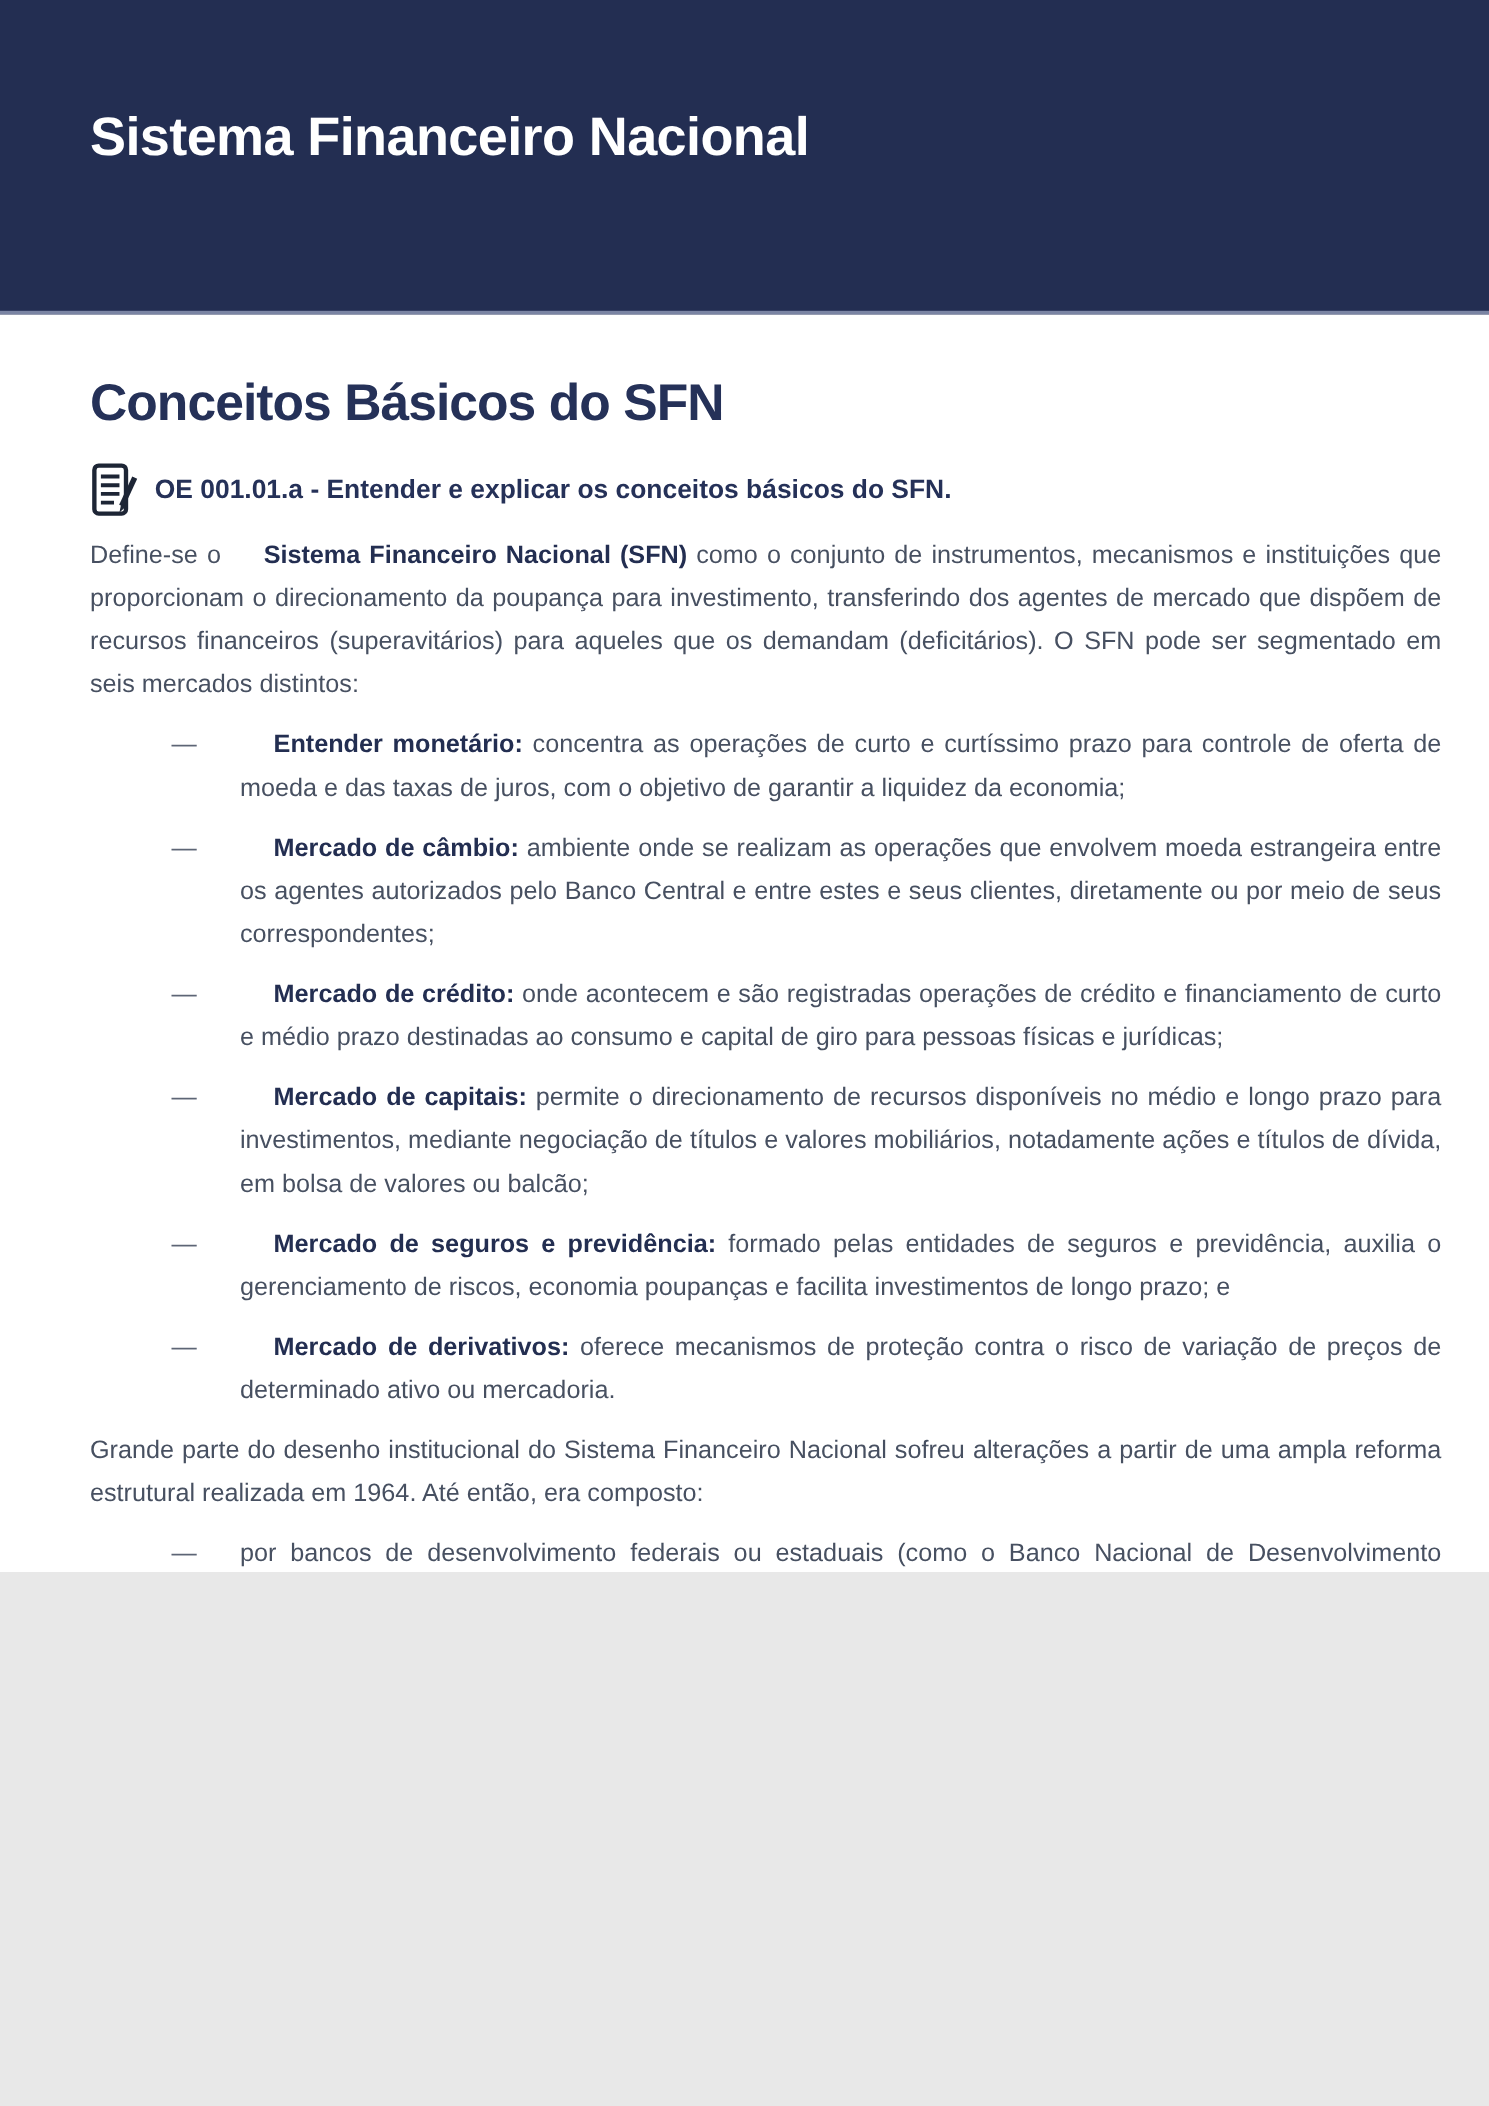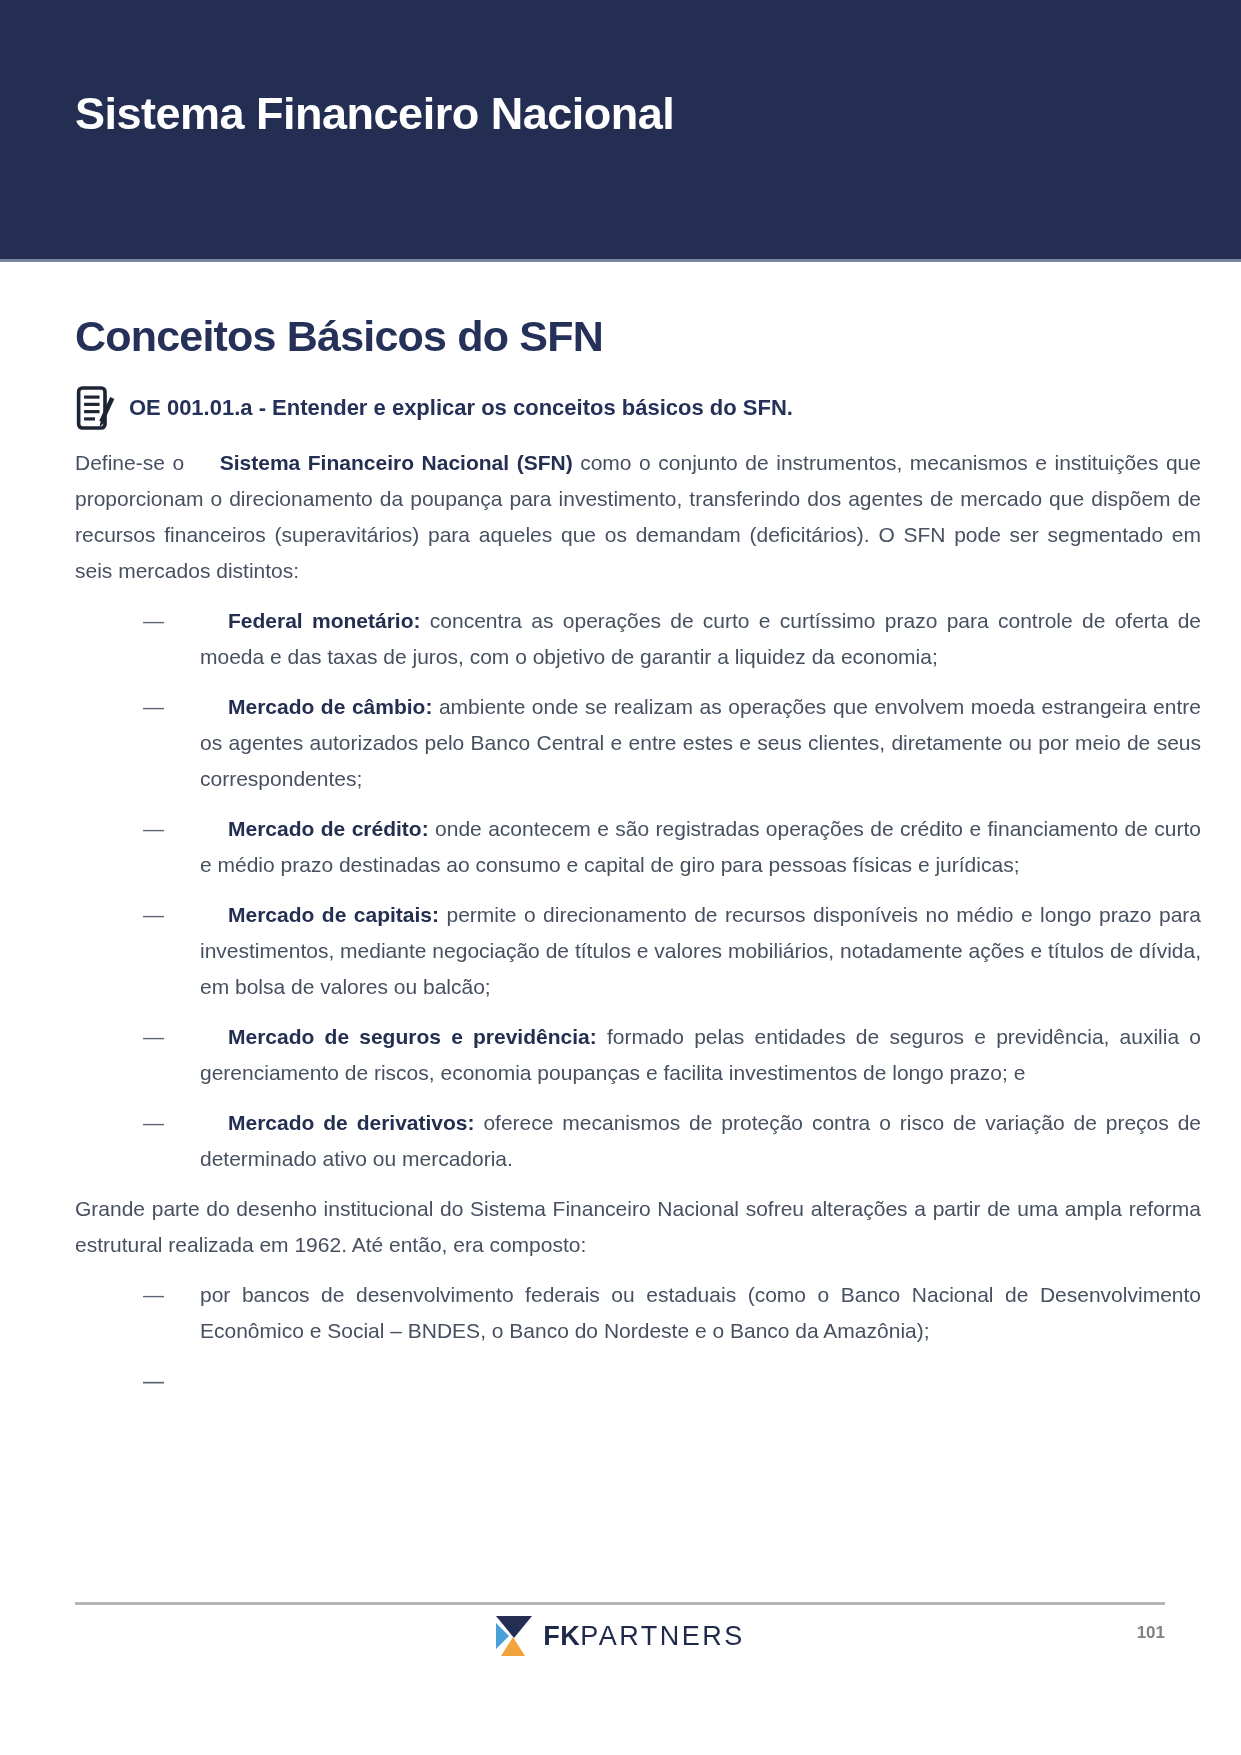--- a/index.html
+++ b/index.html
@@ -1,19 +1,19 @@
 <!DOCTYPE html>
 <html><head>
 <meta charset="utf-8">
 <style>
   * { margin:0; padding:0; box-sizing:border-box; }
   html,body { background:#e8e8e8; }
   .page {
     position:relative;
-    width:1241px; height:1755px;
+    width:1241px; height:1310px;
     margin:0 auto;
     background:#ffffff;
     font-family:"Liberation Sans", sans-serif;
     overflow:hidden;
   }
   
   .band {
     height:262px;
     background:#232e52;
     border-bottom:3px solid #7a84a3;
@@ -128,21 +128,21 @@
         </svg>
       </span>
       <span class="obj-text">OE 001.01.a - Entender e explicar os conceitos básicos do SFN.</span>
     </div>
 
     <p class="para"><span>Define-se o </span><strong>Sistema Financeiro Nacional (SFN)</strong><span> como o conjunto de instrumentos, mecanismos e instituições que proporcionam o direcionamento da poupança para investimento, transferindo dos agentes de mercado que dispõem de recursos financeiros (superavitários) para aqueles que os demandam (deficitários). O SFN pode ser segmentado em seis mercados distintos:</span></p>
 
     <ul class="dash-list">
       <li>
         <span class="dash">—</span>
-        <strong class="lead">Federal monetário:</strong> <span>concentra as operações de curto e curtíssimo prazo para controle de oferta de moeda e das taxas de juros, com o objetivo de garantir a liquidez da economia;</span>
+        <strong class="lead">Entender monetário:</strong> <span>concentra as operações de curto e curtíssimo prazo para controle de oferta de moeda e das taxas de juros, com o objetivo de garantir a liquidez da economia;</span>
       </li>
       <li>
         <span class="dash">—</span>
         <strong class="lead">Mercado de câmbio:</strong> <span>ambiente onde se realizam as operações que envolvem moeda estrangeira entre os agentes autorizados pelo Banco Central e entre estes e seus clientes, diretamente ou por meio de seus correspondentes;</span>
       </li>
       <li>
         <span class="dash">—</span>
         <strong class="lead">Mercado de crédito:</strong> <span>onde acontecem e são registradas operações de crédito e financiamento de curto e médio prazo destinadas ao consumo e capital de giro para pessoas físicas e jurídicas;</span>
       </li>
       <li>
@@ -152,21 +152,21 @@
       <li>
         <span class="dash">—</span>
         <strong class="lead">Mercado de seguros e previdência:</strong> <span>formado pelas entidades de seguros e previdência, auxilia o gerenciamento de riscos, economia poupanças e facilita investimentos de longo prazo; e</span>
       </li>
       <li>
         <span class="dash">—</span>
         <strong class="lead">Mercado de derivativos:</strong> <span>oferece mecanismos de proteção contra o risco de variação de preços de determinado ativo ou mercadoria.</span>
       </li>
     </ul>
 
-    <p class="para">Grande parte do desenho institucional do Sistema Financeiro Nacional sofreu alterações a partir de uma ampla reforma estrutural realizada em 1962. Até então, era composto:</p>
+    <p class="para">Grande parte do desenho institucional do Sistema Financeiro Nacional sofreu alterações a partir de uma ampla reforma estrutural realizada em 1964. Até então, era composto:</p>
 
     <ul class="dash-list">
       <li>
         <span class="dash">—</span>
         <span>por bancos de desenvolvimento federais ou estaduais (como o Banco Nacional de Desenvolvimento Econômico e Social – BNDES, o Banco do Nordeste e o Banco da Amazônia);</span>
       </li>
       <li>
         <span class="dash">—</span>
       </li>
       <li>

